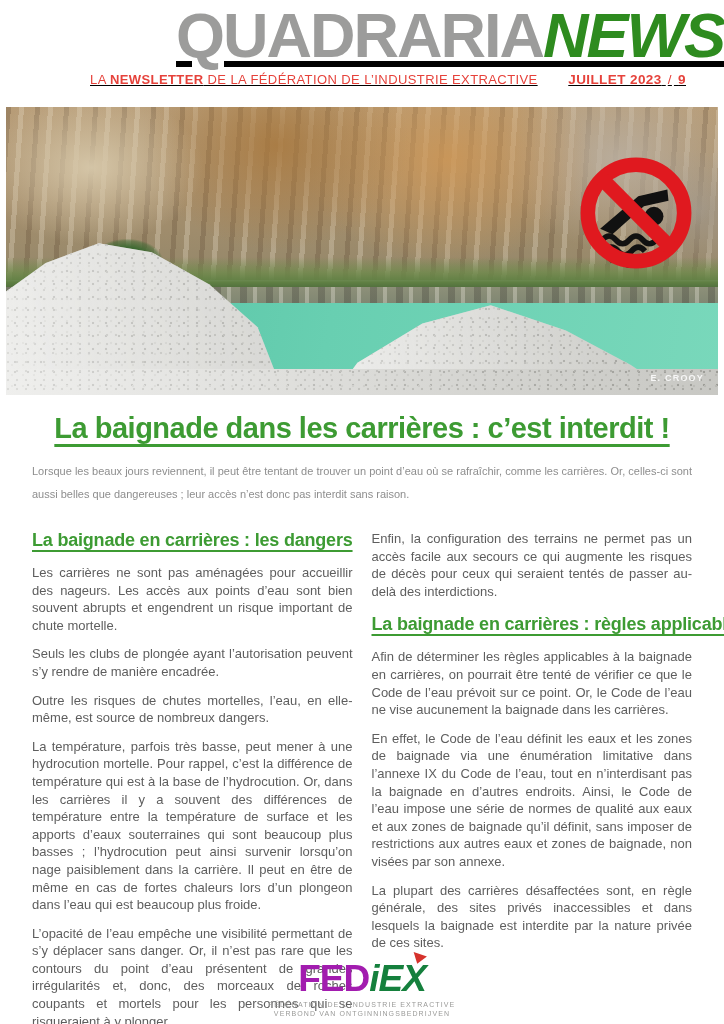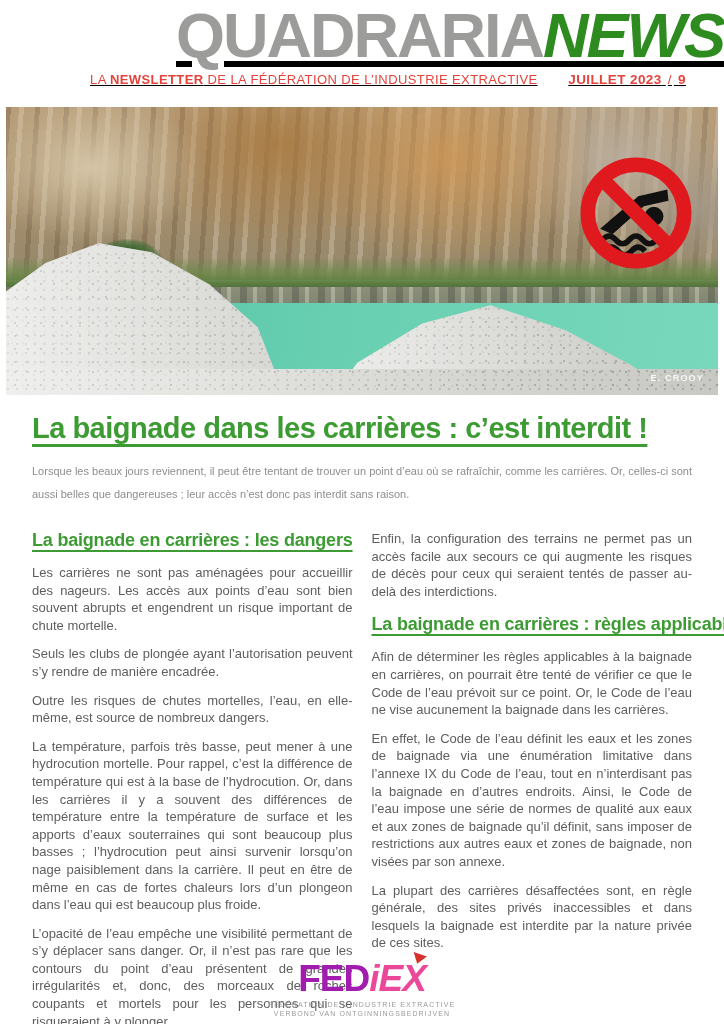--- a/index.html
+++ b/index.html
@@ -84,21 +84,21 @@
   .no-swim{
     position:absolute; top:50px; right:26px; width:112px; height:112px;
   }
   .photo-credit{
     position:absolute; right:14px; bottom:12px;
     color:rgba(255,255,255,.85); font-size:9px; font-weight:bold; letter-spacing:1.2px;
   }
 
   
   .article-title{
-    margin:17px 32px 12px 32px; 
+    margin:17px 32px 12px 32px; text-align:center;
     color:#3d9b33; font-size:29px; font-weight:bold; white-space:nowrap;
     text-decoration:underline; text-decoration-thickness:2.5px; text-underline-offset:6px;
     letter-spacing:-.5px;
   }
   .article-intro{
     margin:15px 32px 0 32px;
     color:#8e8e8e; font-size:11px; line-height:23px; text-align:justify;
   }
   .columns{
     display:flex; gap:19px; margin:24px 32px 0 32px;
@@ -119,21 +119,21 @@
   
   .footer{
     position:absolute; left:50%; bottom:6px; transform:translateX(-50%);
     text-align:center; white-space:nowrap;
   }
   .fediex-logo{
     font-size:37px; font-weight:900; line-height:36px; letter-spacing:-1px;
     display:inline-block; position:relative;
   }
   .fediex-logo .l-gray{ color:#a21caf; }
-  .fediex-logo .l-green{ color:#ec4899; font-style:italic; }
+  .fediex-logo .l-green{ color:#15803d; font-style:italic; }
   .fediex-logo .tri{
     position:absolute; top:-7px; right:0;
     width:0; height:0; border-left:7px solid rgba(0,0,0,0);
     border-right:7px solid rgba(0,0,0,0); border-top:10px solid #d6322c;
     transform:rotate(18deg);
   }
   .logo-caption{
     color:#9a9a98; font-size:7px; line-height:9px; letter-spacing:1.1px; margin-top:3px;
   }
 </style>

